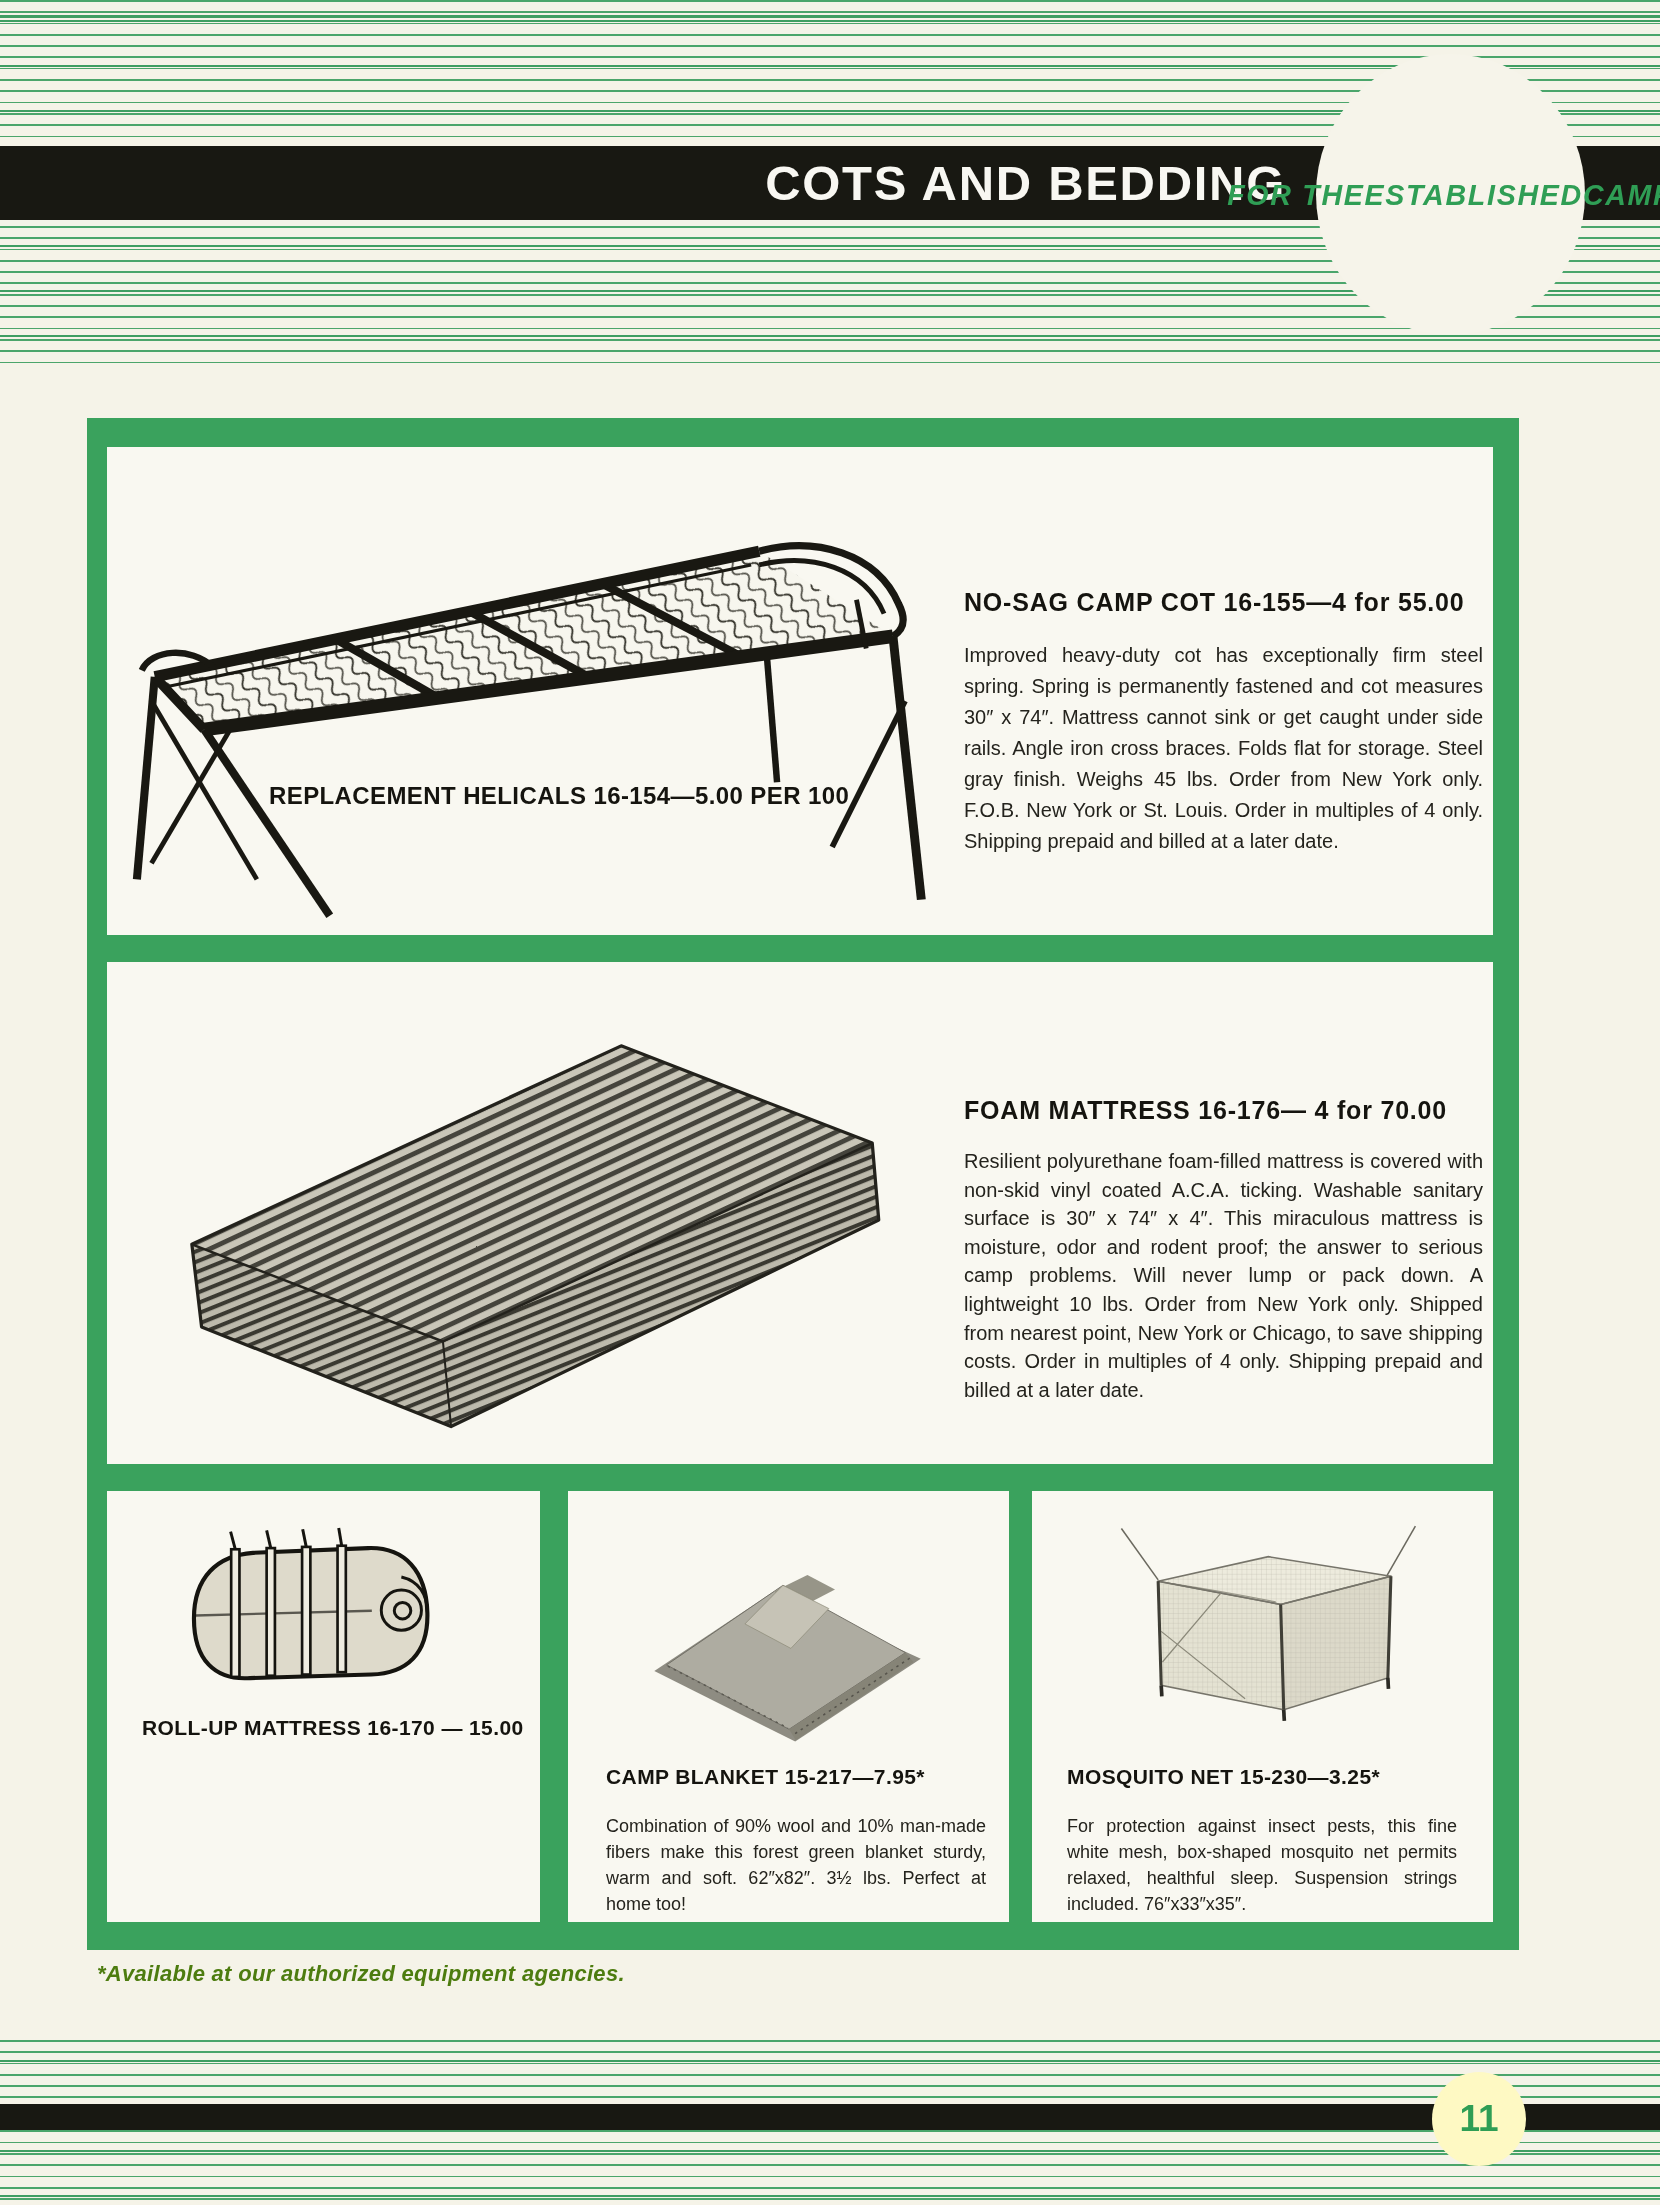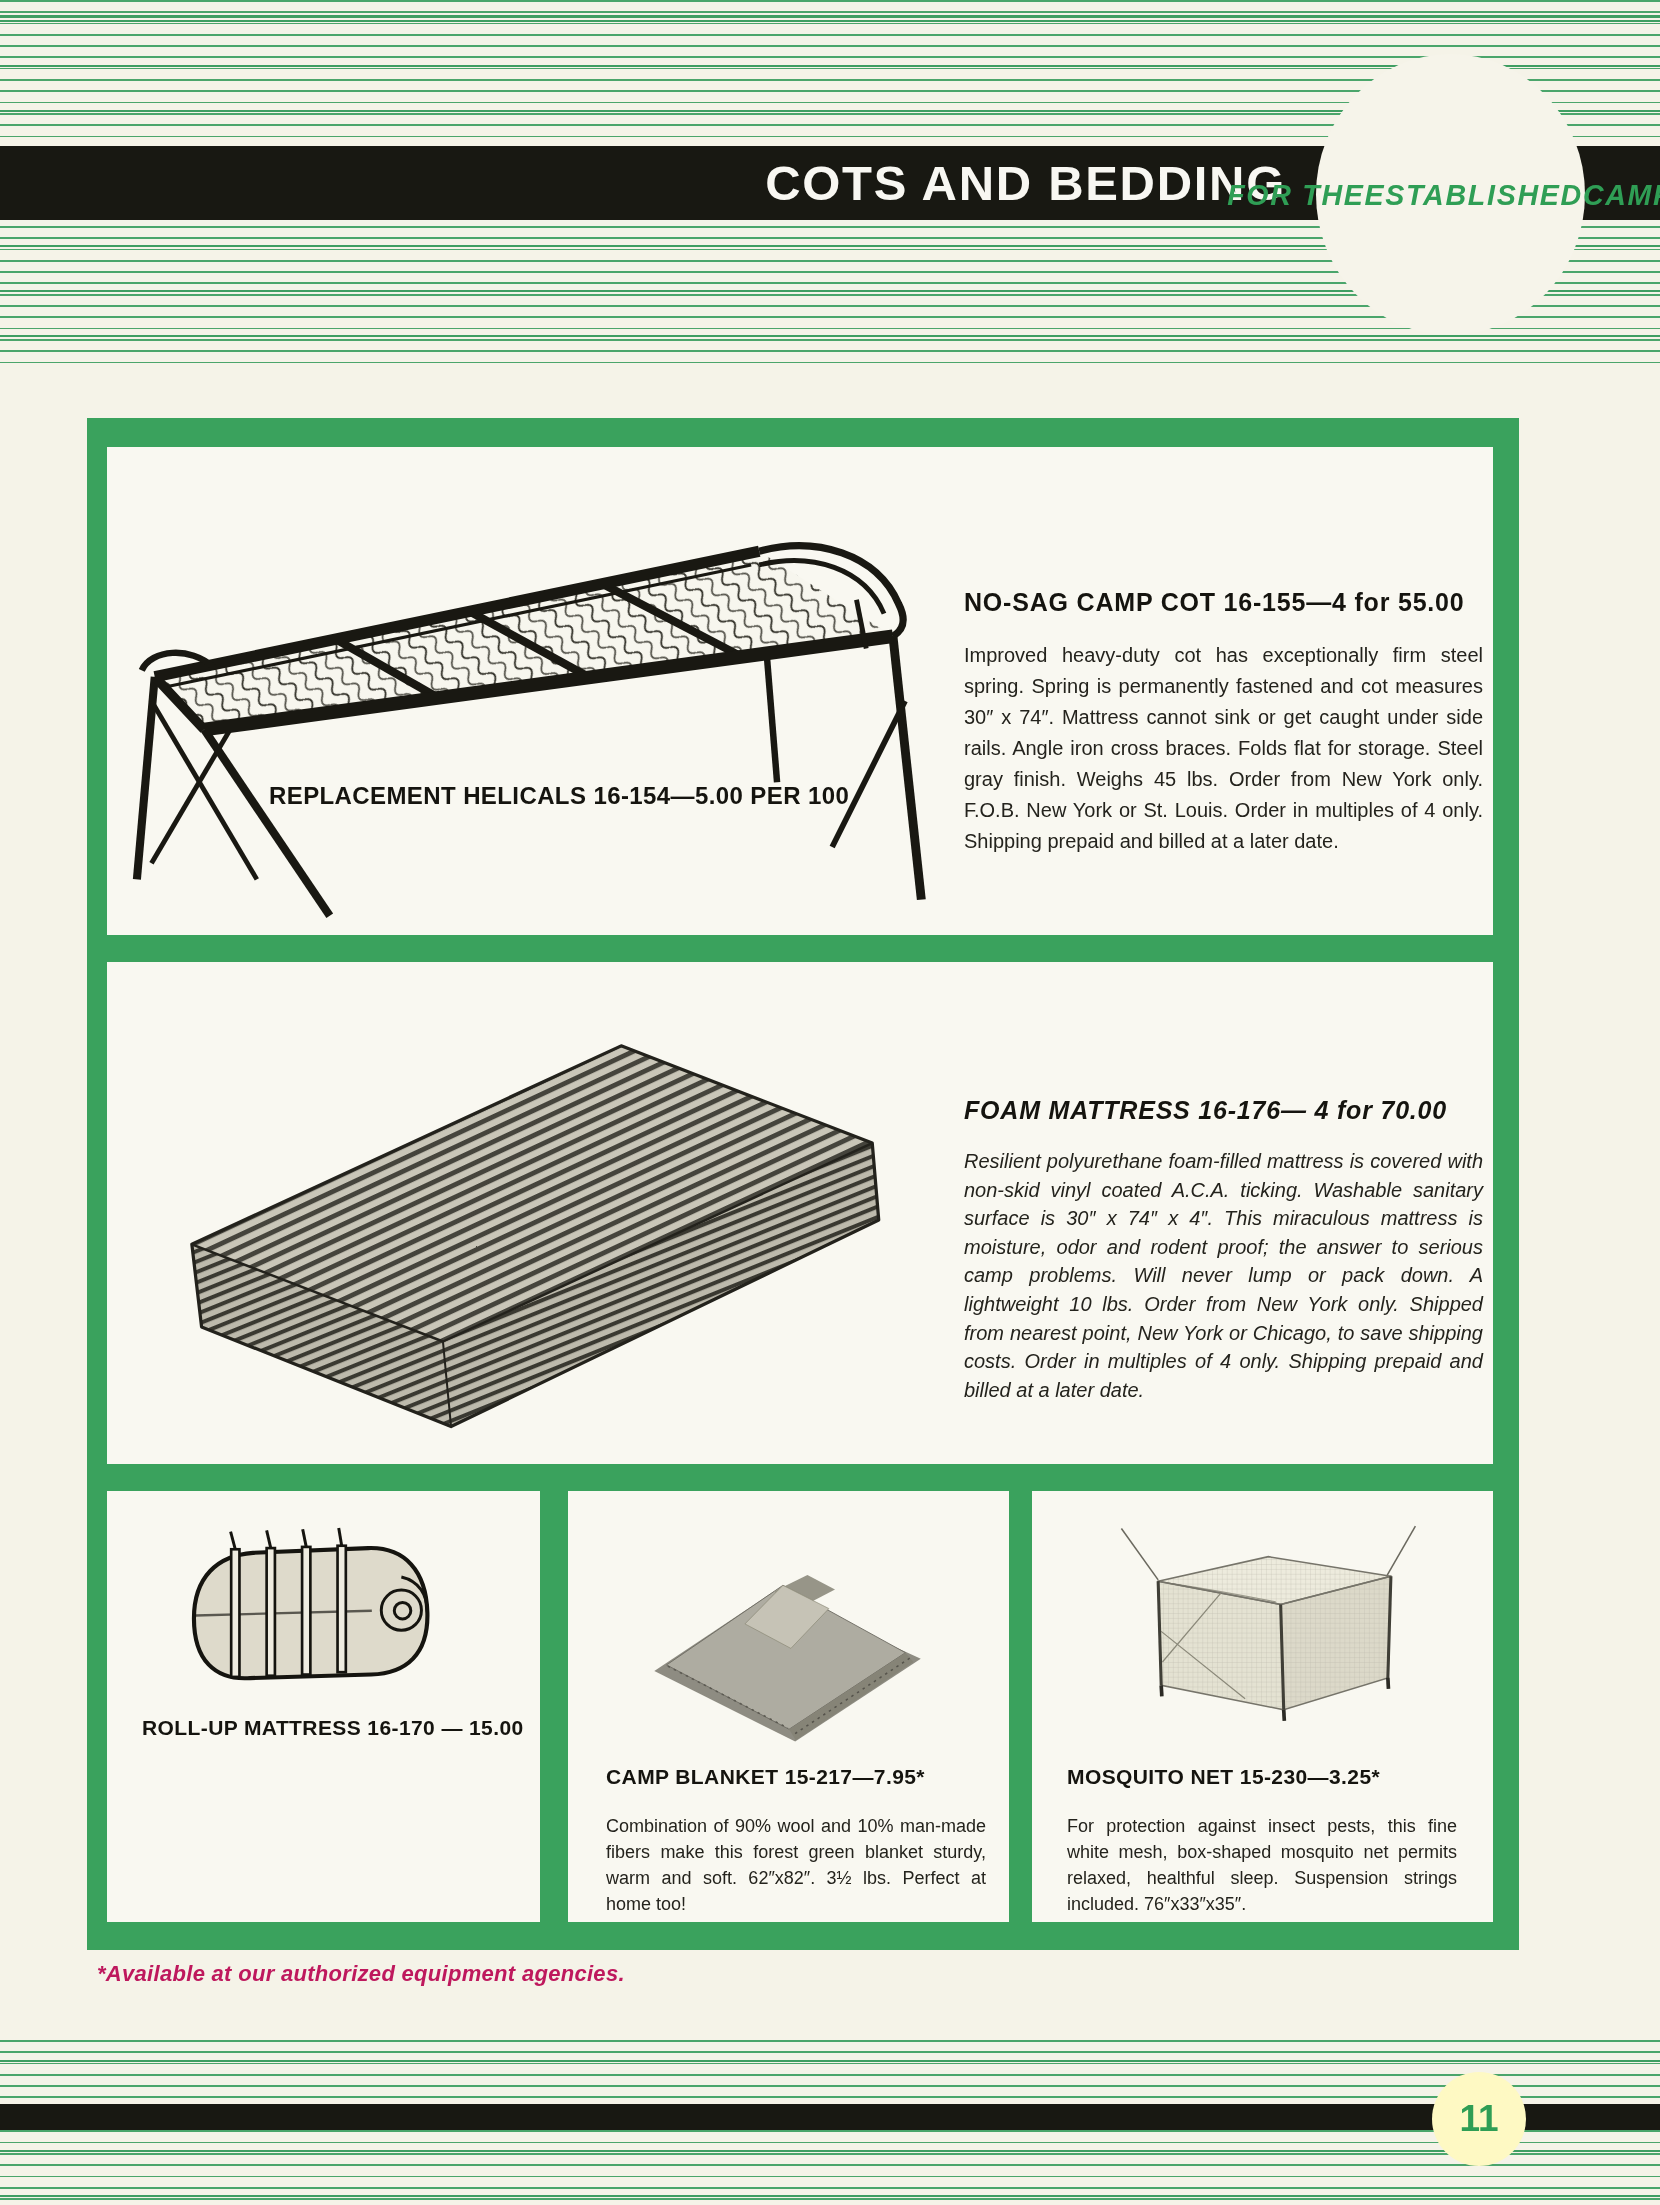--- a/index.html
+++ b/index.html
@@ -33,21 +33,21 @@
     background:#f6f4ea;display:flex;flex-direction:row;align-items:center;justify-content:center;
   }
   .badge-line{
     font-size:28.6px;font-weight:700;font-style:italic;letter-spacing:1.7px;
     color:#2f9e55;line-height:64px;white-space:nowrap;
   }
   
   #frame{position:absolute;left:87px;top:418px;width:1432px;height:1532px;background:#3aa25d;}
   .wbox{position:absolute;background:#f9f8f1;}
   #box-cot{left:20px;top:28.6px;width:1386px;height:488px;}
-  #box-foam{left:20px;top:544px;width:1386px;height:502px;font-style:italic;}
+  #box-foam{left:20px;top:544px;width:1386px;height:502px;}
   #box-roll{left:20px;top:1073px;width:433px;height:431px;}
   #box-blanket{left:481px;top:1073px;width:441px;height:431px;}
   #box-net{left:945px;top:1073px;width:461px;height:431px;}
   
   .prod-col{position:absolute;}
   .prod-heading{
     font-weight:700;color:#15140f;white-space:nowrap;letter-spacing:0.8px;
   }
   .h-large{font-size:25px;}
   .h-small{font-size:21px;letter-spacing:0.4px;}
@@ -74,21 +74,21 @@
   
   .illus{position:absolute;}
   #cot-illus{left:5px;top:11.8px;width:865px;height:470px;}
   #foam-illus{left:23.5px;top:15px;width:794px;height:486px;}
   #roll-illus{left:30px;top:23.5px;width:368px;height:195px;}
   #blanket-illus{left:46px;top:30px;width:344px;height:245px;}
   #net-illus{left:34px;top:23.5px;width:395px;height:245px;}
   
   #footnote{
     position:absolute;left:97px;top:1961px;
-    font-size:22px;font-weight:700;font-style:italic;color:#be185d;letter-spacing:0.3px;
+    font-size:22px;font-weight:700;font-style:italic;color:#4d7c0f;letter-spacing:0.3px;
   }
   #page-circle{
     position:absolute;left:1432px;top:2072px;width:94px;height:94px;border-radius:50%;
     background:#fef9c3;text-align:center;line-height:94px;
     font-size:37px;font-weight:700;color:#2f9e55;
   }
 </style>
 </head>
 <body>
 

